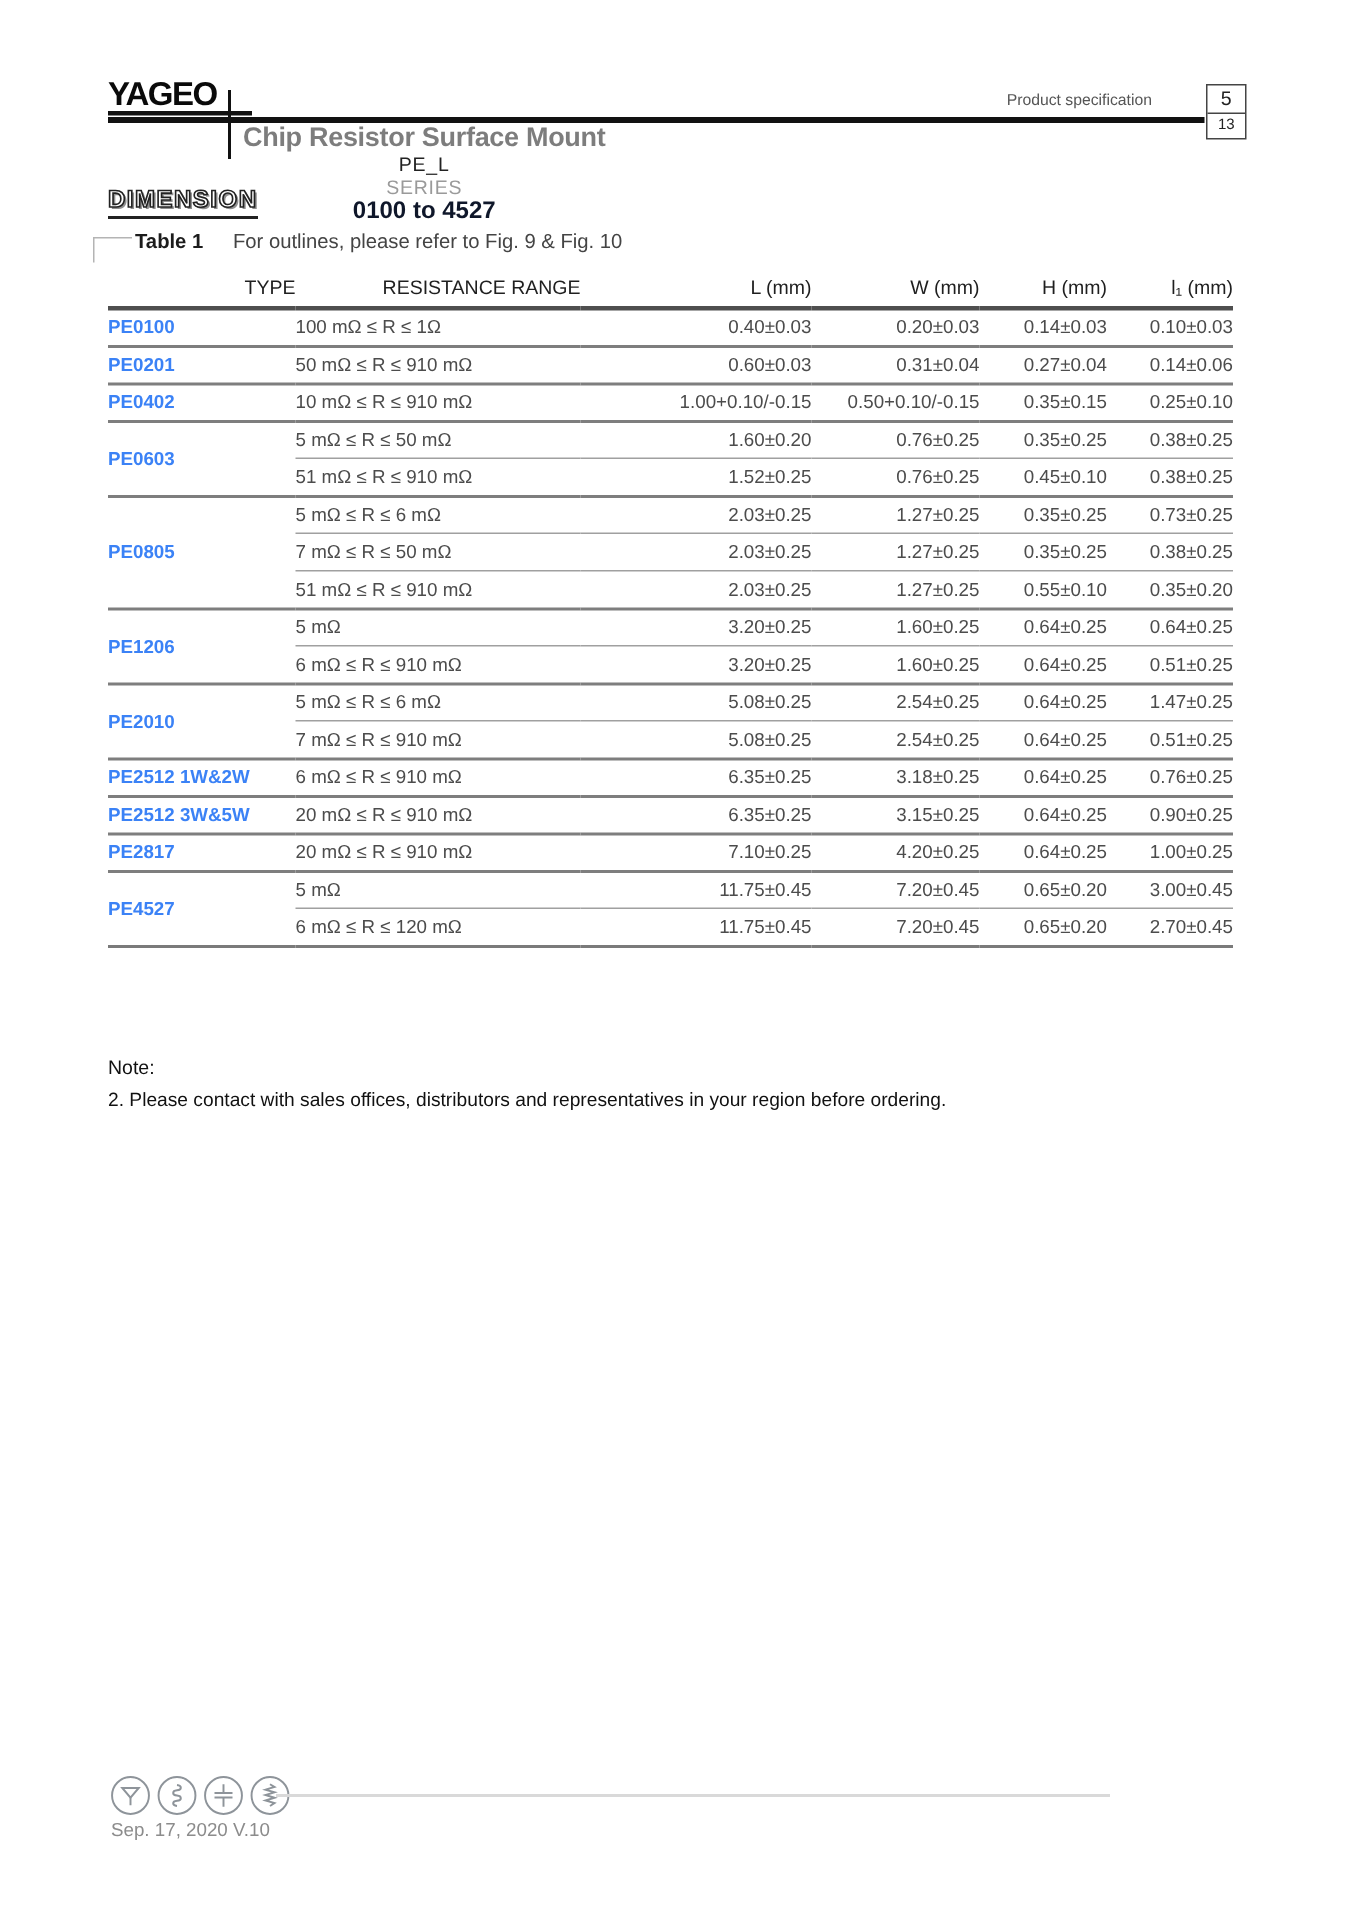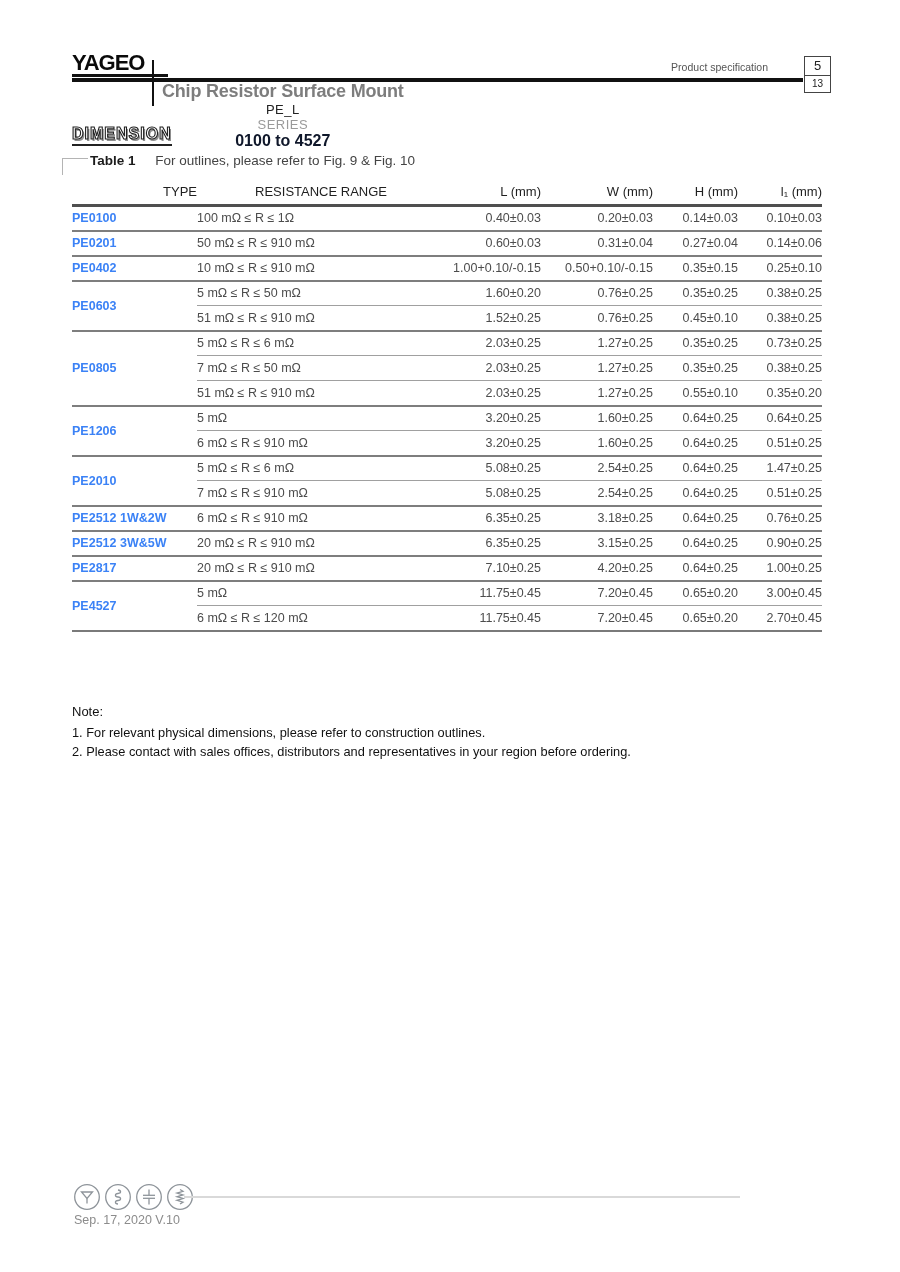--- a/index.html
+++ b/index.html
@@ -270,21 +270,20 @@
           <td class="c-l">11.75±0.45</td>
           <td class="c-w">7.20±0.45</td>
           <td class="c-h">0.65±0.20</td>
           <td class="c-l1">2.70±0.45</td>
         </tr>
       </tbody>
   </table>
 
   <div class="notes">
     <div class="note-title">Note:</div>
-    <div class="note-item">1. For relevant physical dimensions, please refer to construction outlines.</div>
     <div class="note-item">2. Please contact with sales offices, distributors and representatives in your region before ordering.</div>
   </div>
 
   <div class="footer-icons">
     <svg width="28" height="28" viewBox="0 0 28 28" fill="none" stroke="#8e949a" stroke-width="1.3">
       <circle cx="14" cy="14" r="12.3"></circle>
       <path d="M8.5 9 H19.5 L14 15.5 Z"></path>
       <path d="M14 15.5 V20.5"></path>
     </svg>
     <svg width="28" height="28" viewBox="0 0 28 28" fill="none" stroke="#8e949a" stroke-width="1.3">

